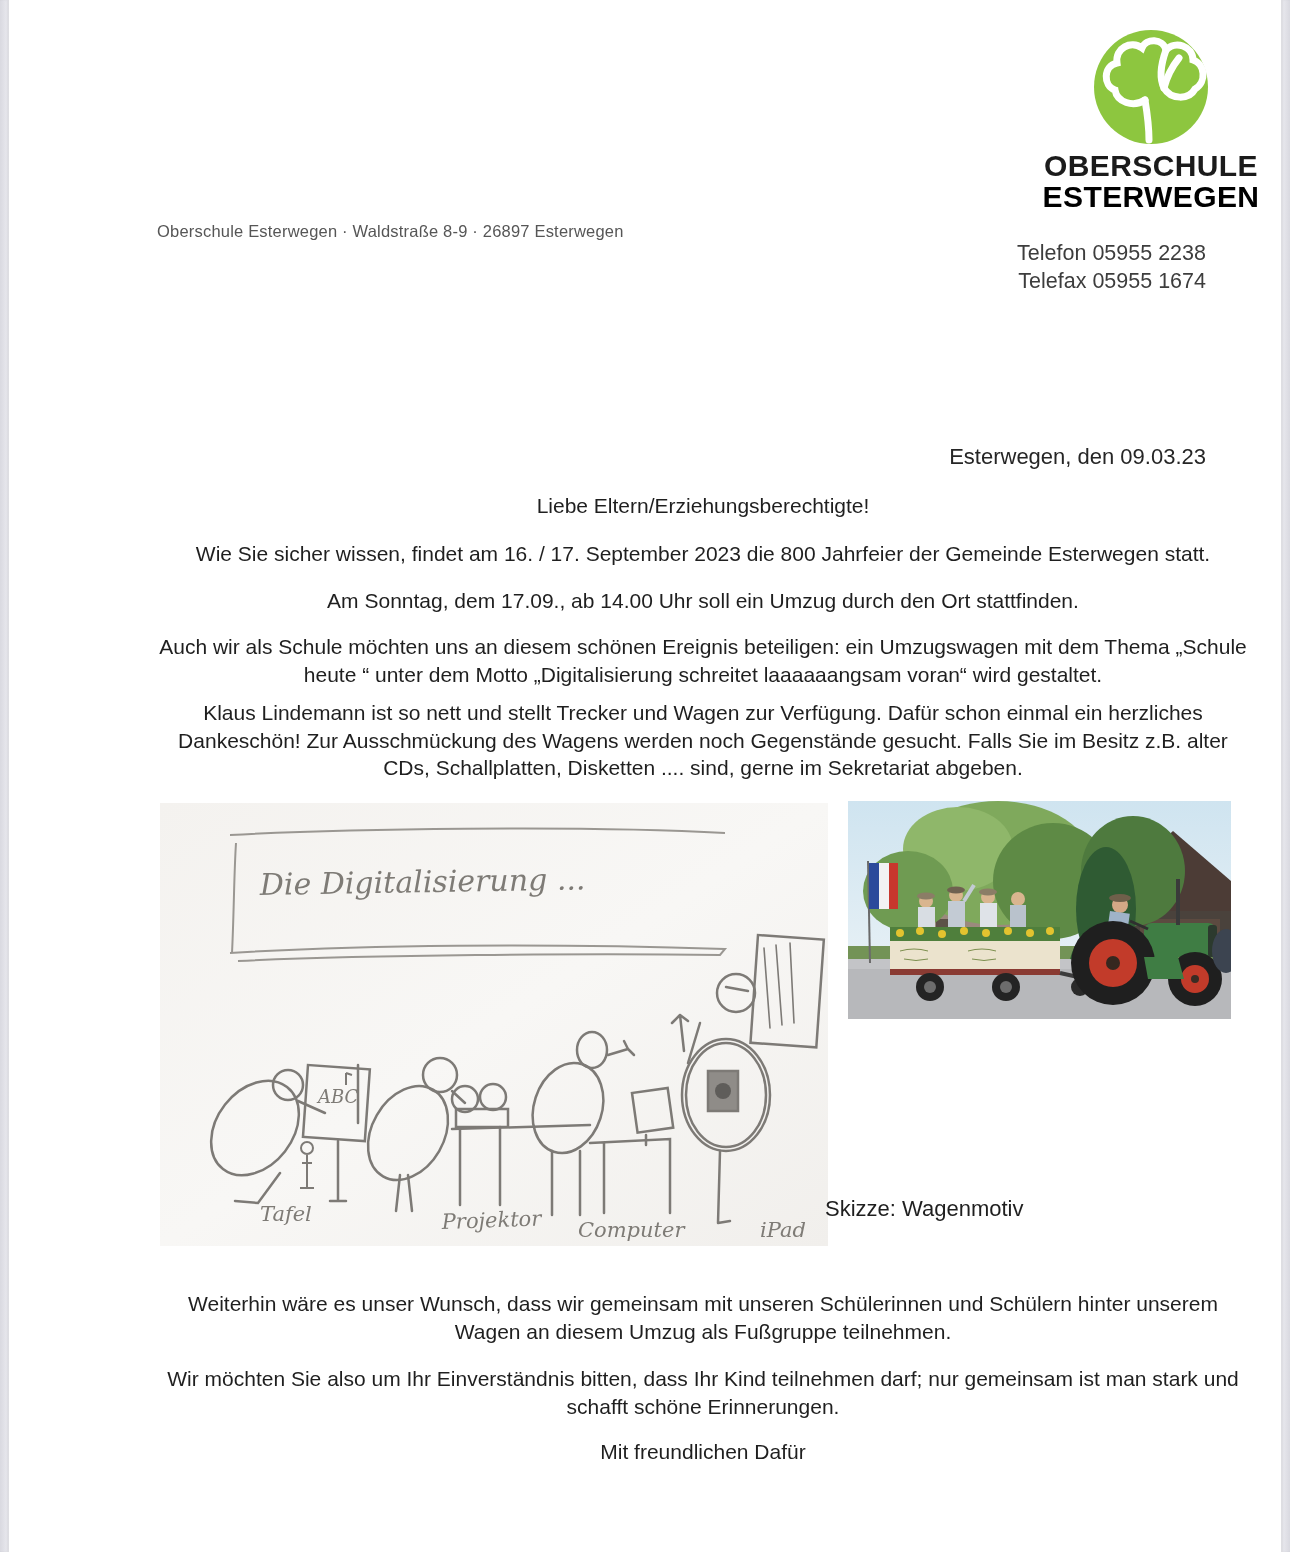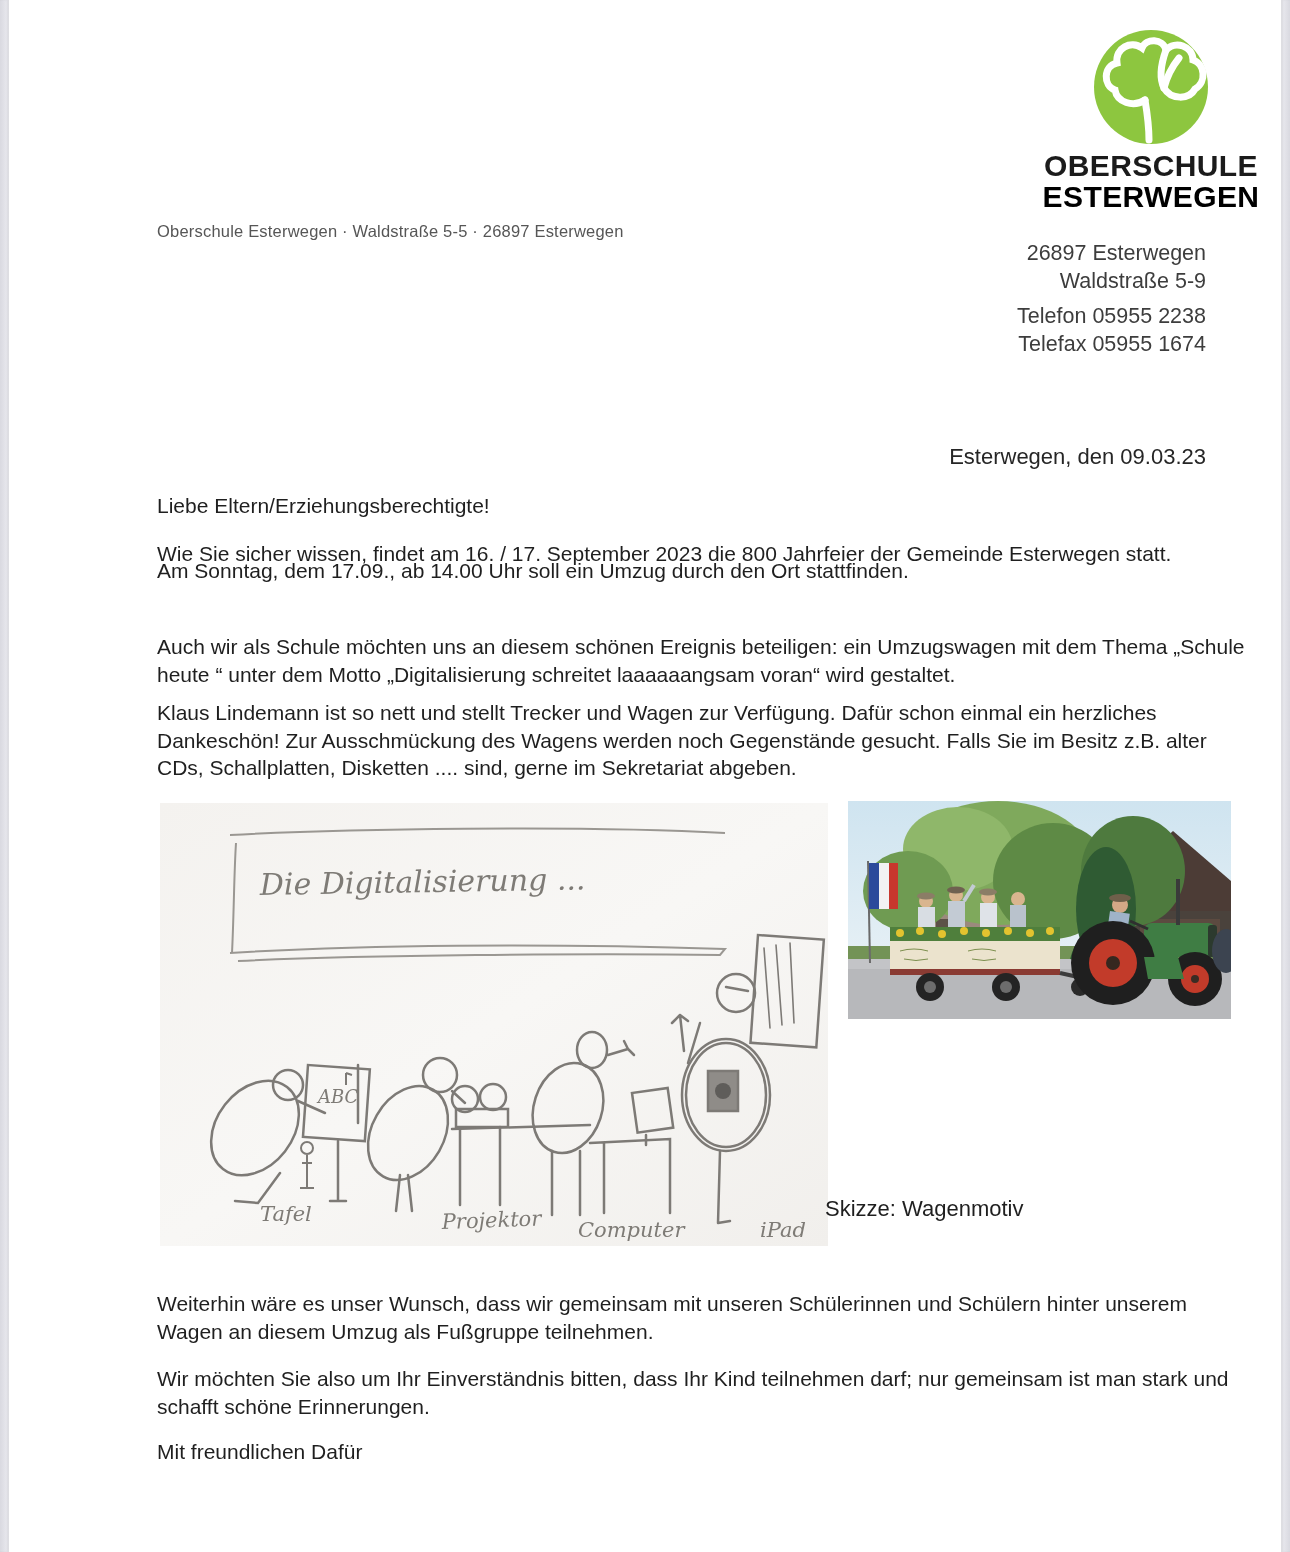--- a/index.html
+++ b/index.html
@@ -20,21 +20,21 @@
   .logo svg{display:block;margin:0 auto;}
   .logo-l1{font-weight:bold;font-size:30px;letter-spacing:0.4px;color:#1b1b1b;line-height:31px;margin-top:4px;}
   .logo-l2{font-weight:bold;font-size:30px;letter-spacing:0.4px;color:#000000;line-height:31px;}
 
   .sender{position:absolute;left:148px;top:222px;font-size:16.5px;color:#565656;letter-spacing:0.2px;}
 
   .contact{position:absolute;right:75px;top:240px;text-align:right;font-size:21.5px;color:#3d3d3d;line-height:27.5px;}
   .contact .grp{margin-bottom:8px;}
   .dateline{position:absolute;right:75px;top:444px;font-size:22px;color:#262626;}
 
-  .bodytext{position:absolute;left:148px;width:1092px;font-size:21px;line-height:27.5px;color:#1f1f1f;}
+  .bodytext{position:absolute;left:148px;width:1092px;font-size:21px;line-height:27.5px;color:#1f1f1f;text-align:center;}
   p{margin:0;}
 
   .caption{position:absolute;left:816px;top:1196px;font-size:22px;color:#1f1f1f;}
 
   .sketch{position:absolute;left:151px;top:803px;width:668px;height:443px;}
   .photo{position:absolute;left:839px;top:801px;width:383px;height:218px;}
 
   .hand{font-family:"DejaVu Serif",serif;font-style:italic;fill:#7e7b76;}
 </style>
 </head>
@@ -49,38 +49,34 @@
         <path d="M58 112 C58 96 56 84 54 72"></path>
         <path d="M54 72 C42 80 26 74 24 62 C12 58 12 38 26 35 C24 20 40 12 51 20 C55 10 72 10 75 22"></path>
         <path d="M75 22 C84 12 102 18 102 32 C114 36 116 54 104 61 C98 72 80 72 73 60 C68 50 70 36 75 22"></path>
         <path d="M88 30 C80 40 75 52 73 60"></path>
       </g>
     </svg>
     <div class="logo-l1">OBERSCHULE</div>
     <div class="logo-l2">ESTERWEGEN</div>
   </div>
 
-  <div class="sender">Oberschule Esterwegen · Waldstraße 5-5 · 26897 Esterwegen</div>
+  <div class="sender">Oberschule Esterwegen · Waldstraße 8-9 · 26897 Esterwegen</div>
 
   <div class="contact">
-    <div class="grp">
-      <div>26897 Esterwegen</div>
-      <div>Waldstraße 5-9</div>
-    </div>
     <div class="grp">
       <div>Telefon 05955 2238</div>
       <div>Telefax 05955 1674</div>
     </div>
   </div>
 
   <div class="dateline">Esterwegen, den 09.03.23</div>
 
   <p class="bodytext" style="top:492px;">Liebe Eltern/Erziehungsberechtigte!</p>
   <p class="bodytext" style="top:540px;">Wie Sie sicher wissen, findet am 16. / 17. September 2023 die 800 Jahrfeier der Gemeinde Esterwegen statt.</p>
-  <p class="bodytext" style="top:557px;">Am Sonntag, dem 17.09., ab 14.00 Uhr soll ein Umzug durch den Ort stattfinden.</p>
+  <p class="bodytext" style="top:587px;">Am Sonntag, dem 17.09., ab 14.00 Uhr soll ein Umzug durch den Ort stattfinden.</p>
   <p class="bodytext" style="top:633px;">Auch wir als Schule möchten uns an diesem schönen Ereignis beteiligen: ein Umzugswagen mit dem Thema  „Schule heute “ unter dem Motto „Digitalisierung schreitet laaaaaangsam voran“ wird gestaltet.</p>
   <p class="bodytext" style="top:699px;">Klaus Lindemann ist so nett und stellt Trecker und Wagen zur Verfügung. Dafür schon einmal ein herzliches Dankeschön! Zur Ausschmückung des Wagens werden noch Gegenstände gesucht. Falls Sie im Besitz z.B. alter CDs, Schallplatten, Disketten .... sind, gerne im Sekretariat abgeben.</p>
 
   <div class="sketch">
     <svg width="668" height="443" viewBox="0 0 668 443">
       <defs>
         <linearGradient id="paper" x1="0" y1="0" x2="1" y2="1">
           <stop offset="0" stop-color="#f4f2ef"></stop>
           <stop offset="0.5" stop-color="#f8f7f5"></stop>
           <stop offset="1" stop-color="#f1efec"></stop>

